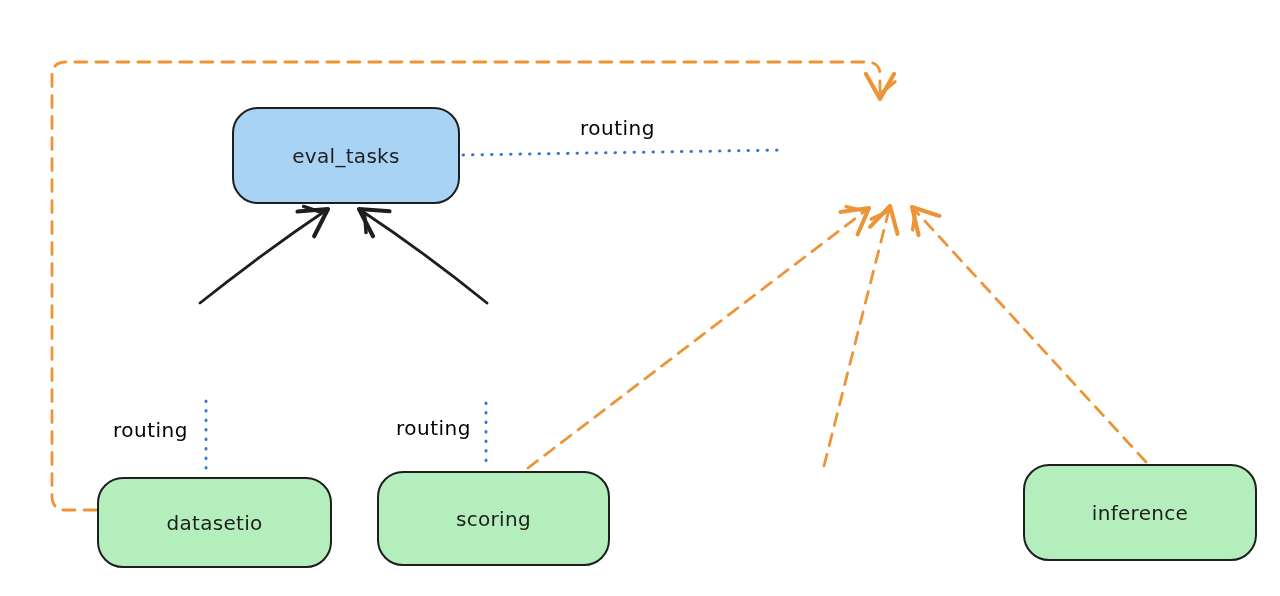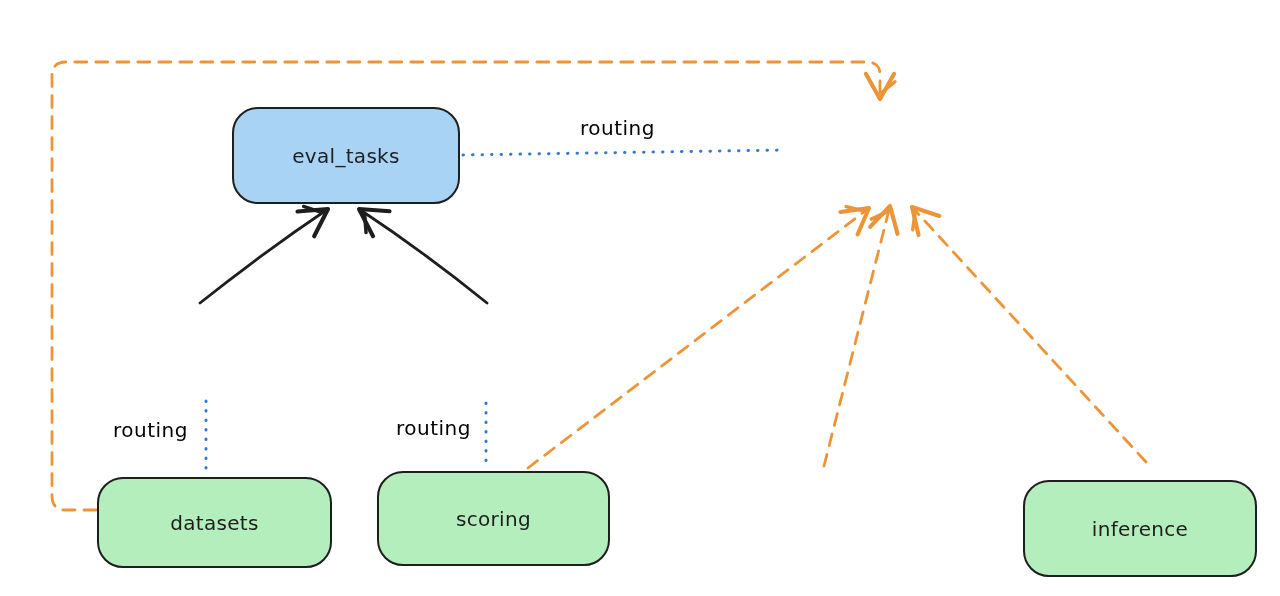--- a/index.html
+++ b/index.html
@@ -32,21 +32,21 @@
   .node.blue  { background: #a8d3f5; }
   .node.green { background: #b4eebc; }
 
   #node-eval_tasks        { left: 232px;  top: 107px; width: 228px; height: 97px; }
   #node-eval              { left: 787px;  top: 104px; width: 230px; height: 96px; }
   #node-datasets          { left: 100px;  top: 304px; width: 233px; height: 93px; }
   #node-scoring_functions { left: 384px;  top: 306px; width: 232px; height: 93px; }
   #node-datasetio         { left: 97px;   top: 477px; width: 235px; height: 91px; }
   #node-scoring           { left: 377px;  top: 471px; width: 233px; height: 95px; }
   #node-agents            { left: 709px;  top: 468px; width: 237px; height: 96px; }
-  #node-inference         { left: 1023px; top: 464px; width: 234px; height: 97px; margin-top: 16px; }
+  #node-inference         { left: 1023px; top: 464px; width: 234px; height: 97px; }
 
   .edge-label {
     position: absolute;
     font-size: 20px;
     font-weight: 400;
     color: #000000;
     letter-spacing: 0.5px;
     white-space: nowrap;
   }
   #lbl-routing-top      { left: 580px; top: 116px; }
@@ -80,21 +80,21 @@
     <path d="M 96 510 L 66 510 Q 52 510 52 496 L 52 76 Q 52 62 66 62 L 866 62 Q 880 62 880 74 L 880 99" fill="none" stroke="#ed9437" stroke-width="2.8" stroke-linecap="round" stroke-dasharray="12 9" marker-end="url(#ah-orange)"></path>
     <path d="M 528 468 L 869 208" fill="none" stroke="#ed9437" stroke-width="2.8" stroke-linecap="round" stroke-dasharray="12 9" marker-end="url(#ah-orange)"></path>
     <path d="M 824 466 L 890 206" fill="none" stroke="#ed9437" stroke-width="2.8" stroke-linecap="round" stroke-dasharray="12 9" marker-end="url(#ah-orange)"></path>
     <path d="M 1146 462 L 912 207" fill="none" stroke="#ed9437" stroke-width="2.8" stroke-linecap="round" stroke-dasharray="12 9" marker-end="url(#ah-orange)"></path>
   </svg>
 
   <div class="node blue" id="node-eval_tasks">
     <span>eval_tasks</span>
   </div>
   <div class="node green" id="node-datasetio">
-    <span>datasets</span>
+    <span>datasetio</span>
   </div>
   <div class="node green" id="node-scoring">
     <span>scoring</span>
   </div>
   <div class="node green" id="node-inference">
     <span>inference</span>
   </div>
 
   <div class="edge-label" id="lbl-routing-top">routing</div>
   <div class="edge-label" id="lbl-routing-datasets">routing</div>

